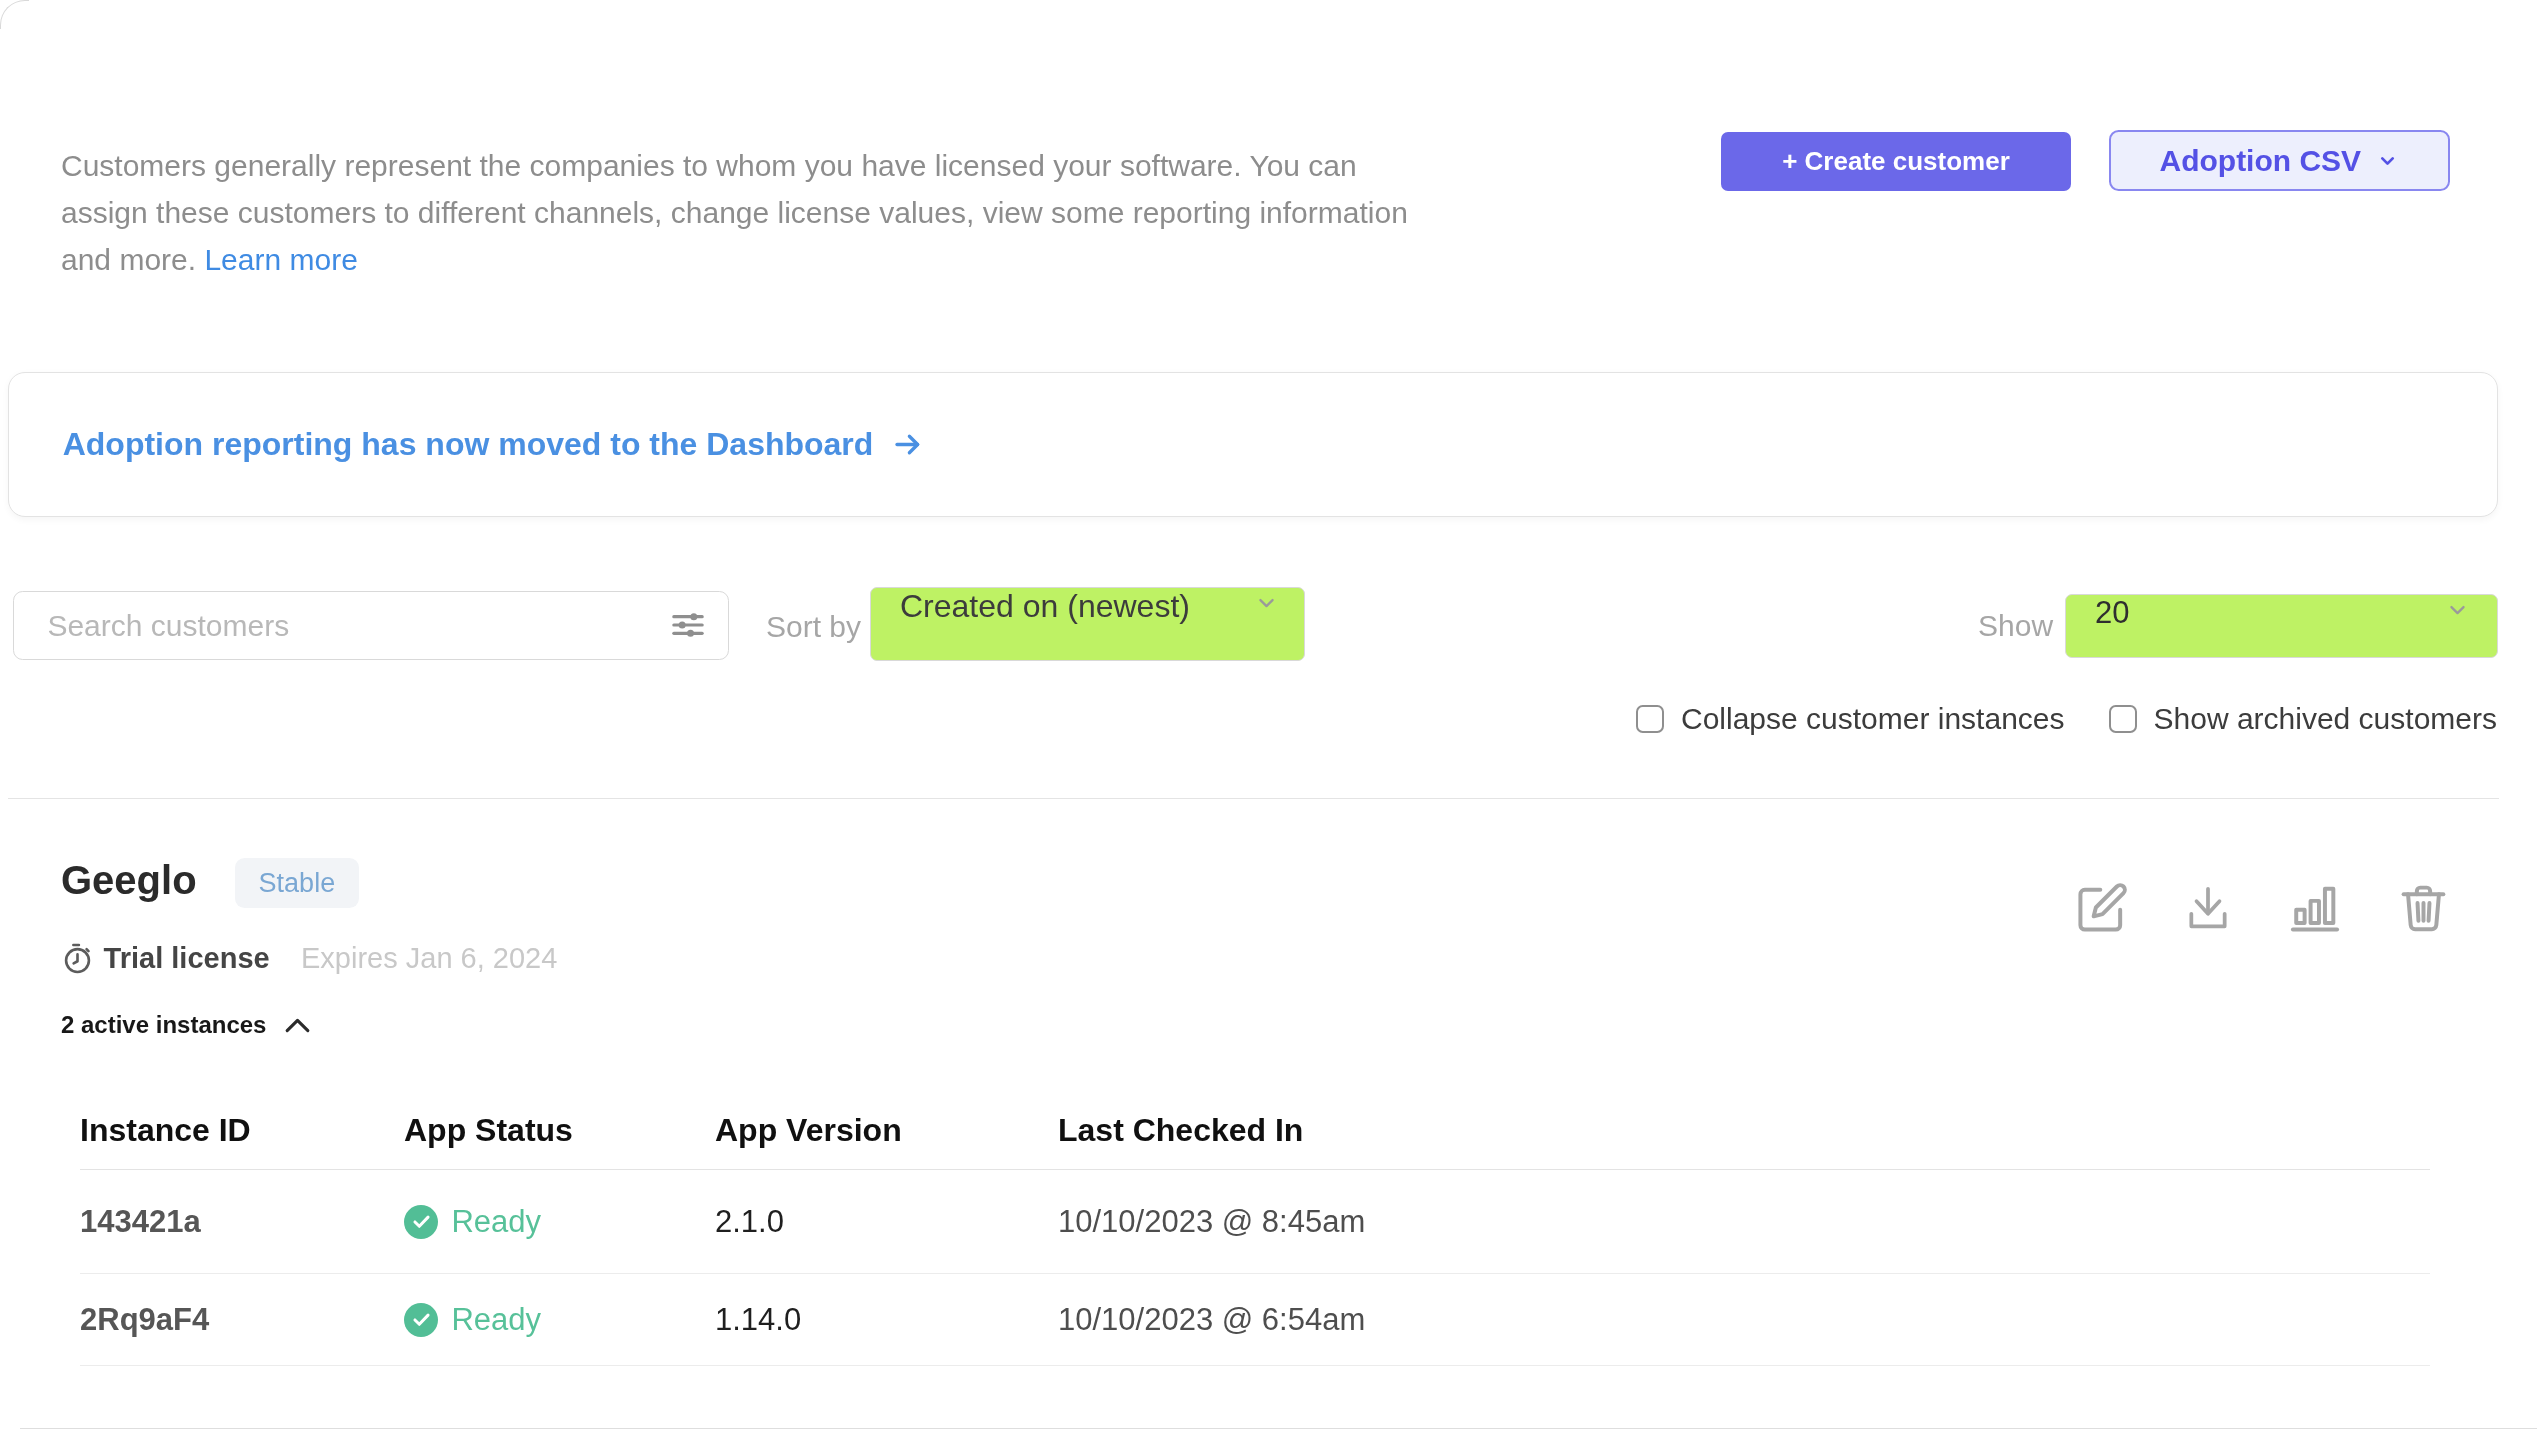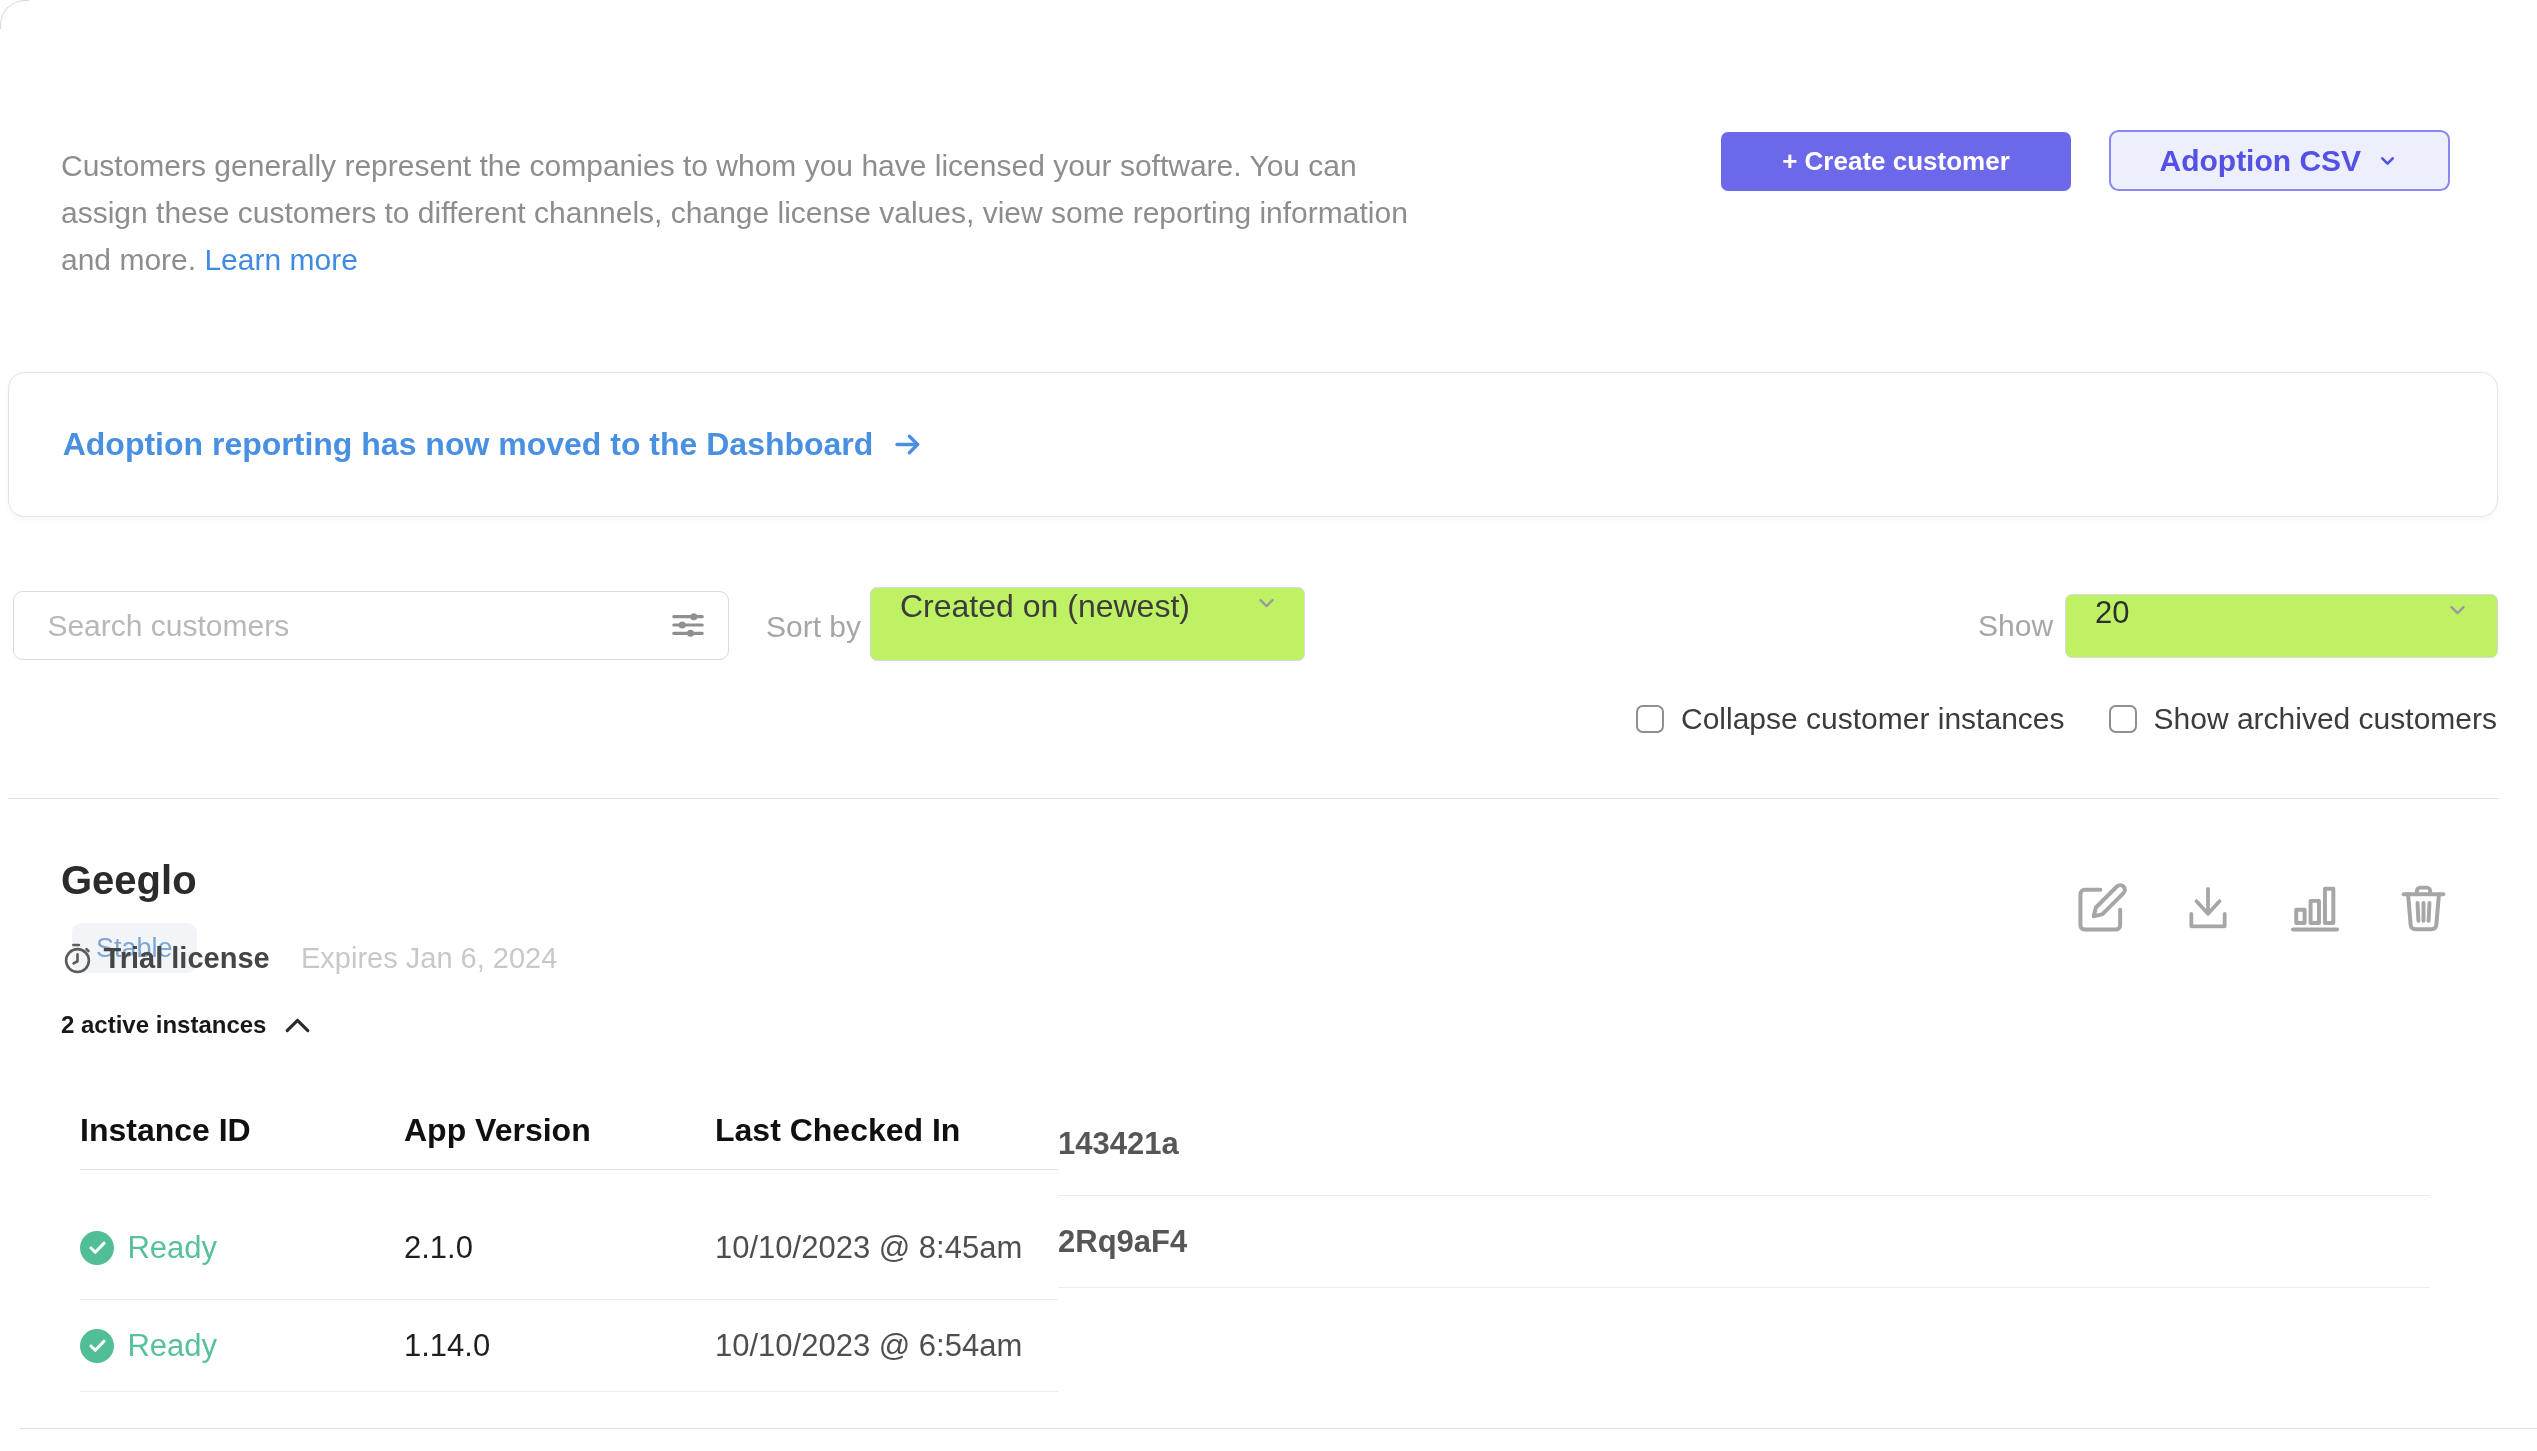--- a/index.html
+++ b/index.html
@@ -51,21 +51,21 @@
 
   .checkbox-row { position:absolute; top:702px; right:41px; display:flex; gap:44px; }
   .checkbox-item { display:flex; align-items:center; gap:17px; cursor:pointer; }
   .checkbox-box { width:28px; height:28px; border:2.4px solid #8f8f8f; border-radius:6.7px; background:#fff; }
   .checkbox-item .cb-label { font-size:30px; color:#3c3c3c; }
 
   .divider { position:absolute; height:0; border-top:1.9px solid #e4e4e4; }
   .divider-top { left:7.7px; top:798px; width:2491px; }
   .divider-bottom { left:20px; top:1428px; width:2517px; border-top-color:#dedede; }
 
-  .customer-name-row { position:absolute; left:61px; top:858px; display:flex; align-items:flex-end; gap:20px;flex-direction:column; }
+  .customer-name-row { position:absolute; left:61px; top:858px; display:flex; align-items:flex-start; gap:38px; }
   .customer-name { font-size:40px; font-weight:700; color:#2b2b2b; }
   .badge { height:50px; padding:0 24px; background:#f2f4f7; border-radius:9.6px; color:#7aa7d3;
     font-size:27px; display:flex; align-items:center; }
 
   .license-row { position:absolute; left:61px; top:942px; display:flex; align-items:center; }
   .license-type { margin-left:9.6px; font-size:29px; font-weight:600; color:#454545; }
   .expires { position:absolute; left:240px; font-size:29px; color:#c8c8c8; white-space:nowrap; }
 
   .card-actions { position:absolute; top:881px; right:88px; display:flex; gap:54px; }
   .icon-btn { background:none; border:none; padding:0; cursor:pointer; line-height:0; }
@@ -219,20 +219,21 @@
 
   <div class="instances-toggle">
     <span class="toggle-text">2 active instances</span>
     <svg width="31" height="25" viewBox="0 0 24 18" fill="none" stroke="#2b2b2b" stroke-width="2.4" stroke-linecap="round" stroke-linejoin="round">
         <polyline points="4 13 12 5 20 13"></polyline>
       </svg>
   </div>
 
   <div class="itable">
     <div class="th hdr">Instance ID</div>
+    <div class="th hdr">App Status</div>
     <div class="th hdr">App Version</div>
     <div class="th hdr">Last Checked In</div>
 
     <div class="td r1 cell-id">143421a</div>
     <div class="td r1 status">
       <span class="status-dot">
         <svg width="21" height="21" viewBox="0 0 24 24" fill="none" stroke="#ffffff" stroke-width="3.4" stroke-linecap="round" stroke-linejoin="round">
             <polyline points="4.5 12.5 9.5 17.5 19.5 7"></polyline>
           </svg>
       </span>

